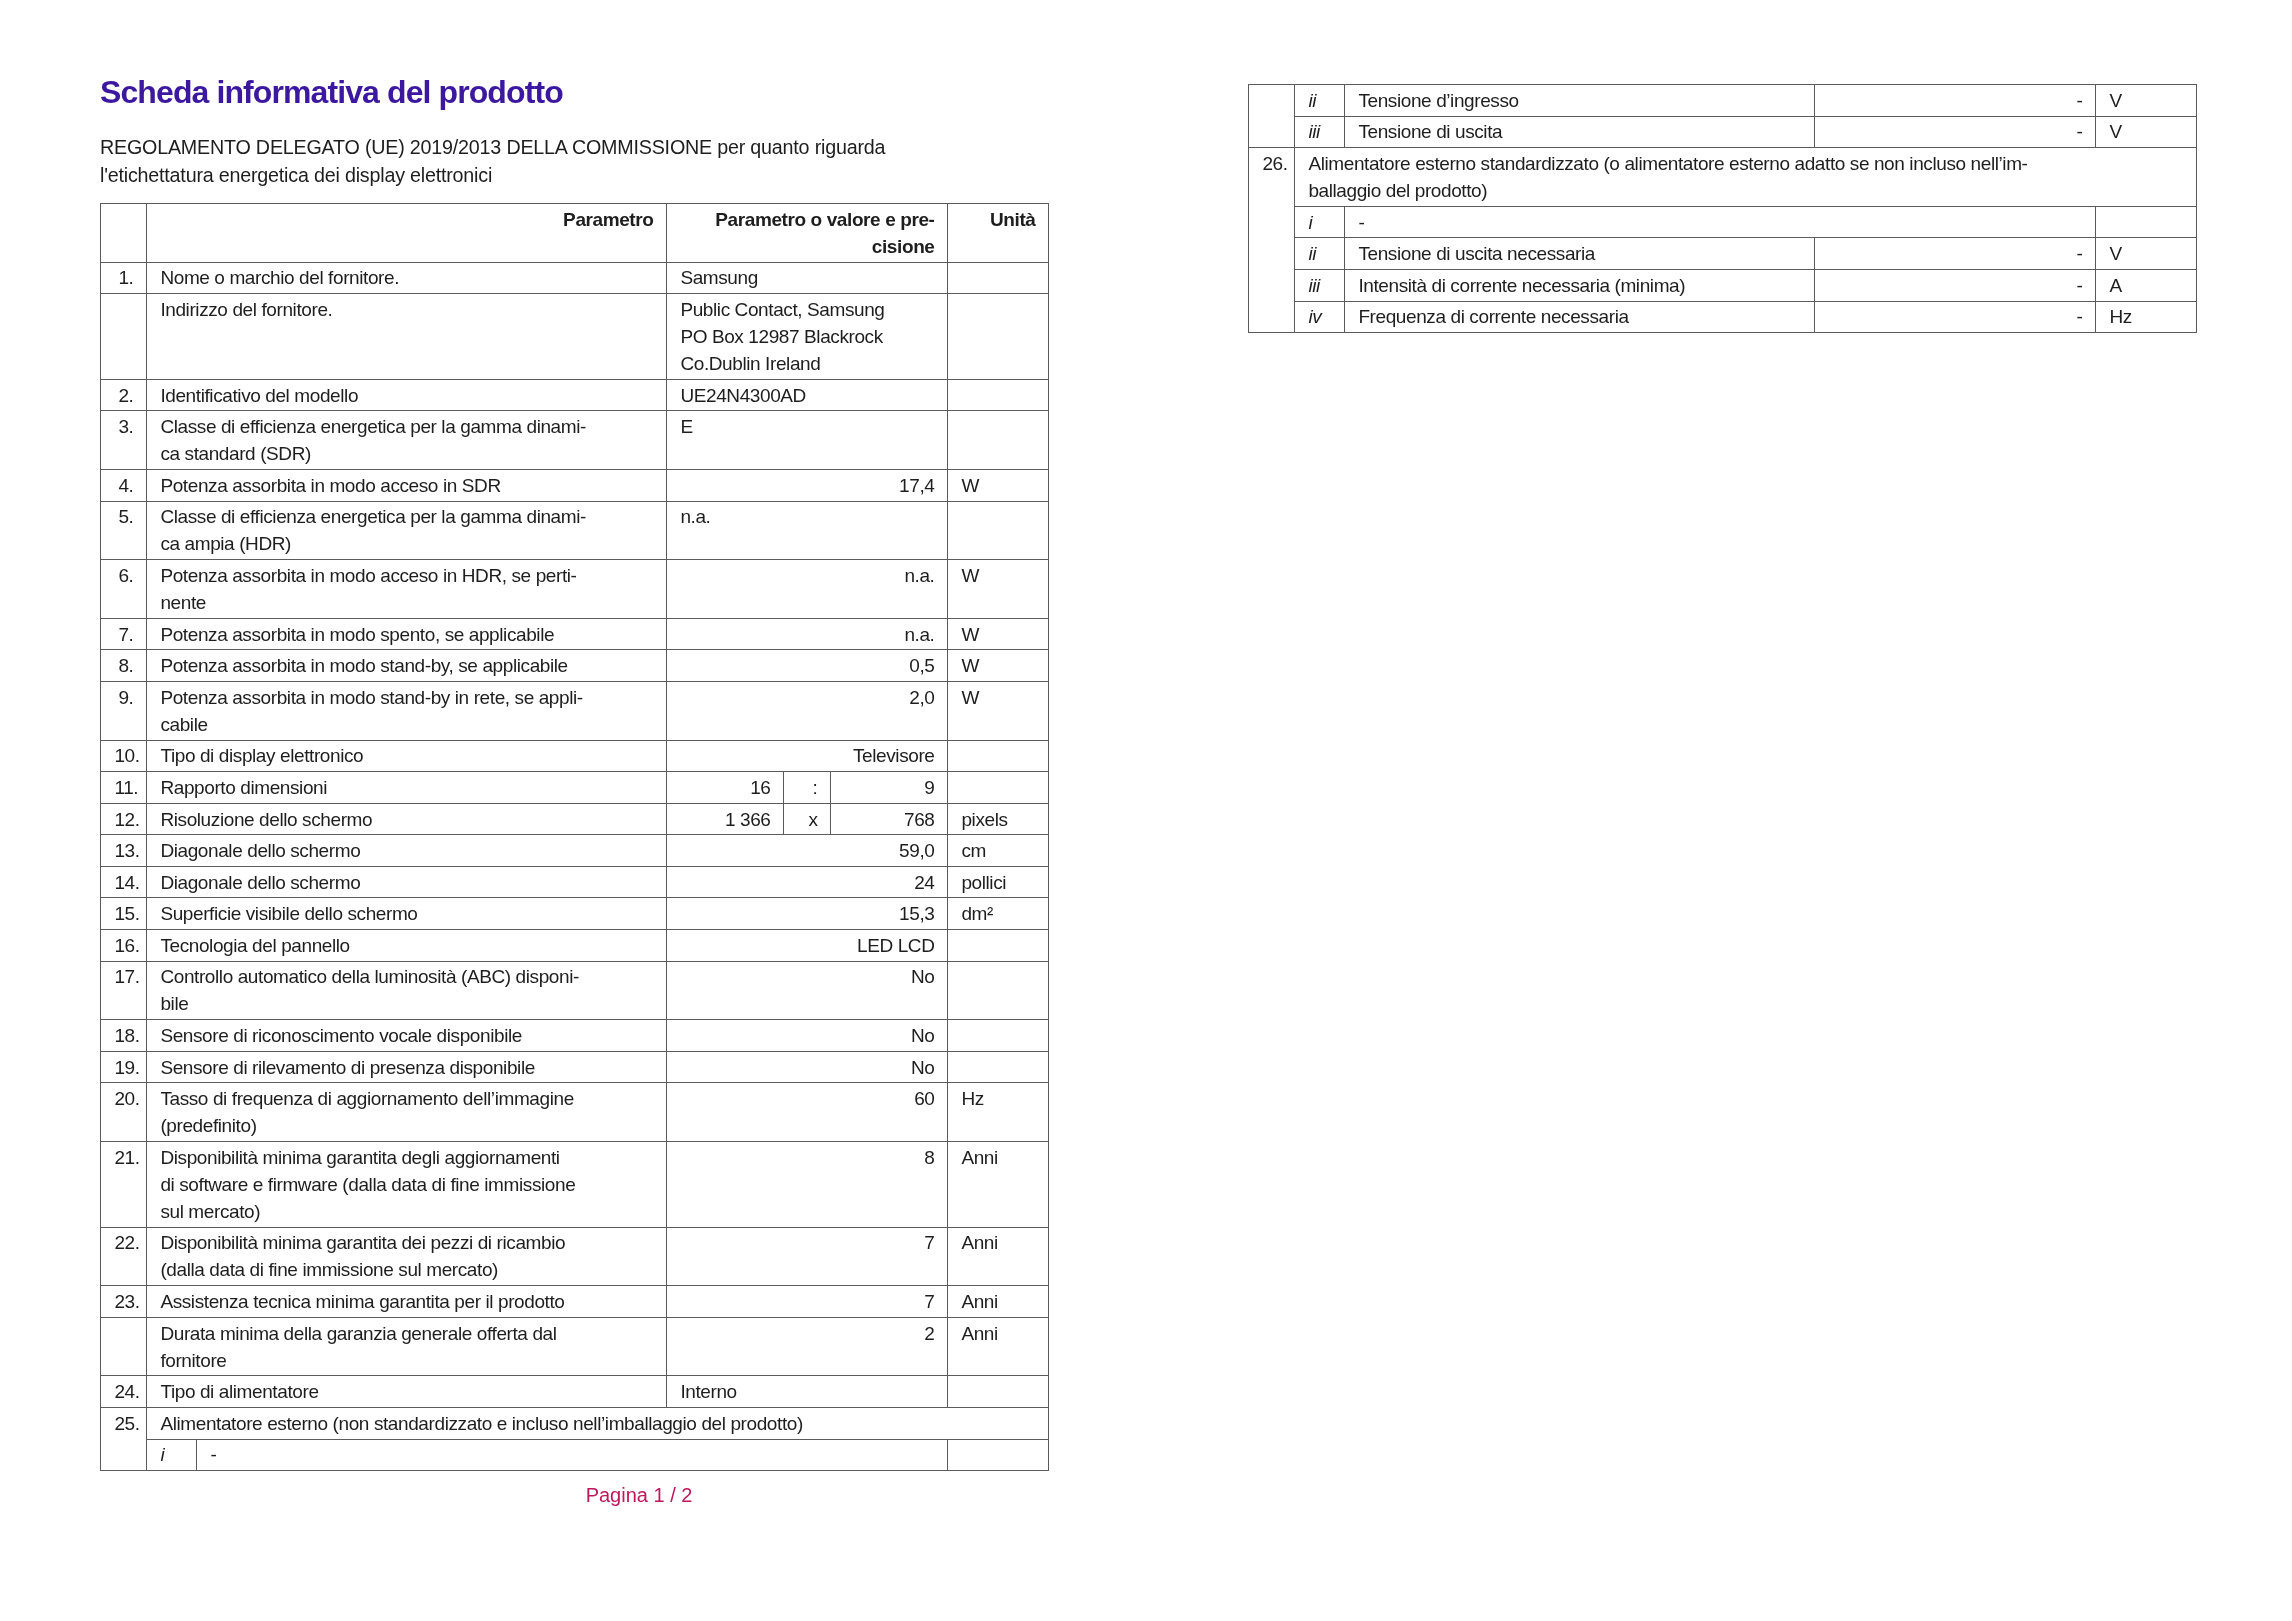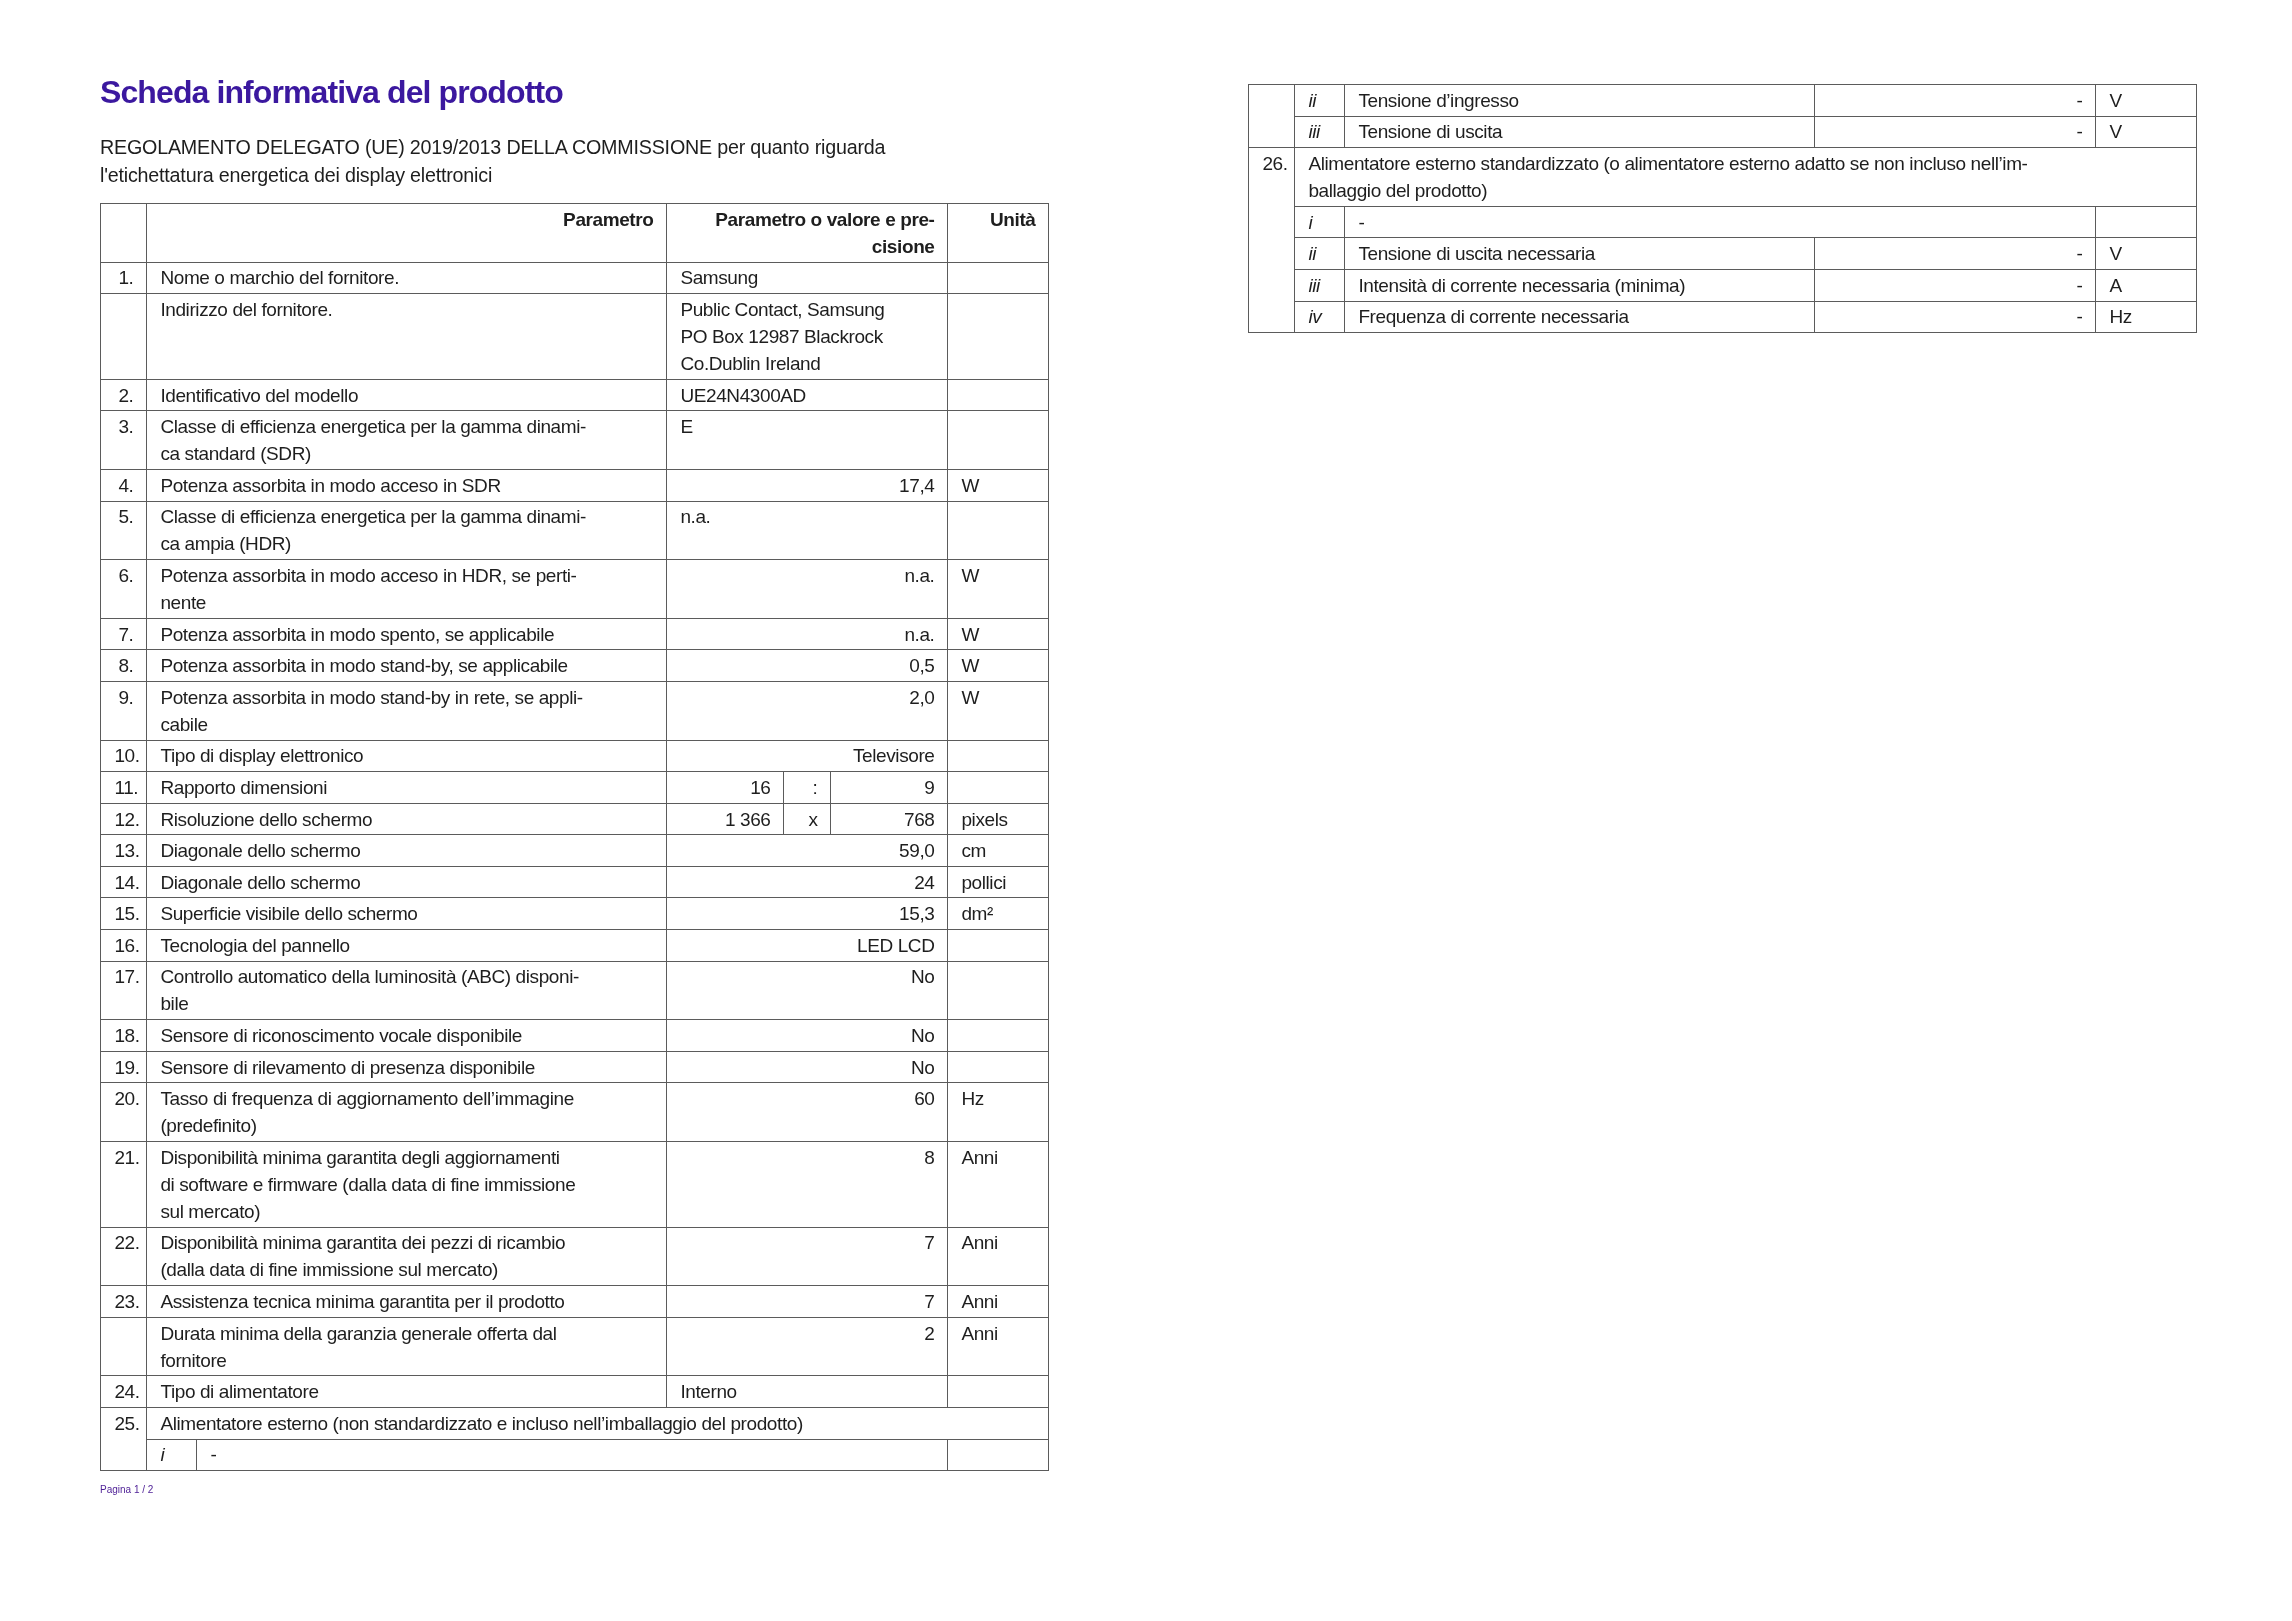--- a/index.html
+++ b/index.html
@@ -56,24 +56,24 @@
   }
   td.th { font-weight: bold; padding-top: 3.6px; padding-bottom: 32px; text-align: right; }
   td.num { text-align: right; padding-right: 6.3px; padding-left: 1.8px; }
   td.subnum { font-style: italic; padding-left: 13.4px; }
   td.param, td.group-label, td.value, td.hval { white-space: pre-line; }
   td.v-right { text-align: right; }
   td.v-left { text-align: left; }
   td.center { text-align: right; padding-left: 1.8px; padding-right: 1.8px; margin-top: 43px; }
   td.unit { padding-left: 10.7px; }
   .footer {
-    font-size: 10px;
+    font-size: 20px;
     letter-spacing: 0;
-    color: #4c1d95;
-    text-align: left;
+    color: #be185d;
+    text-align: center;
     margin-top: 12.5px;
   }
   #footer2 {
     position: absolute;
     left: 1248px;
     top: 1512px;
     width: 949px;
     margin: 0;
   }
 </style>

